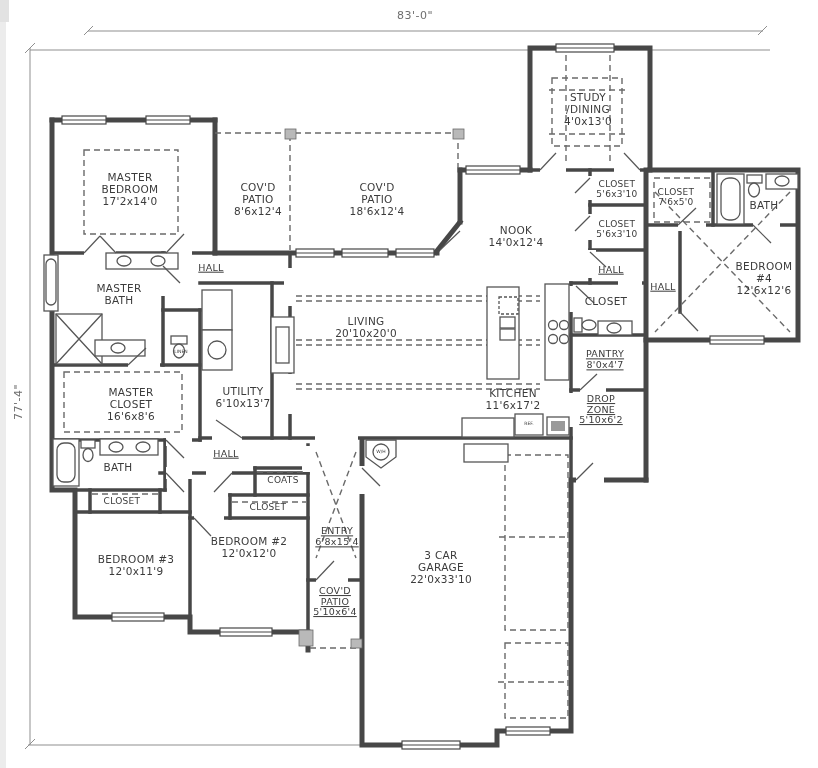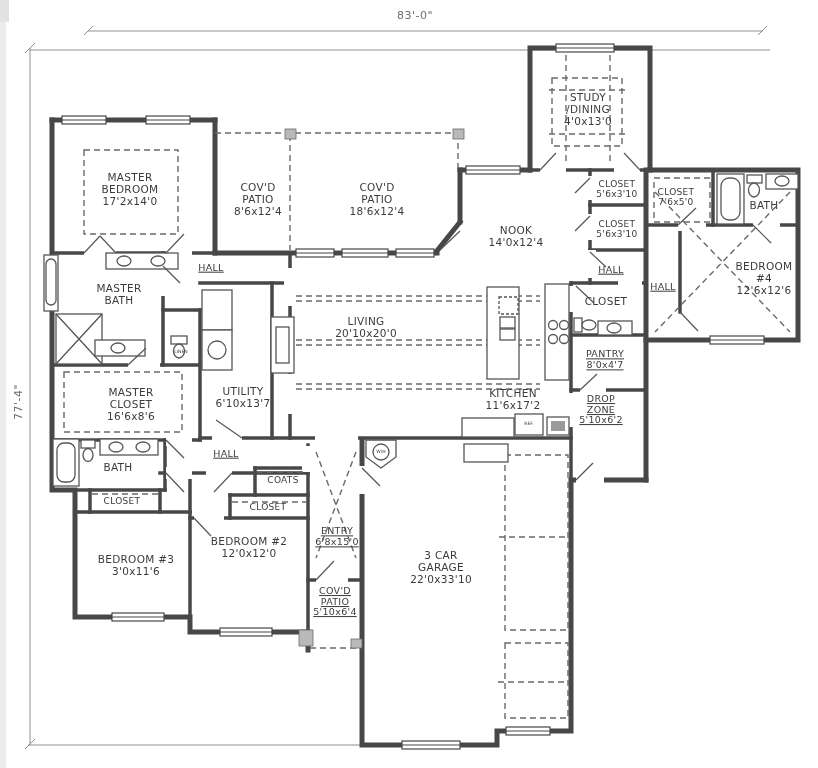--- a/index.html
+++ b/index.html
@@ -309,25 +309,25 @@
 CLOSET
 16'6x8'6</div>
   <div class="lbl" style="left:243px;top:398px">UTILITY
 6'10x13'7</div>
   <div class="lbl md" style="left:226px;top:454px">HALL</div>
   <div class="lbl" style="left:118px;top:468px">BATH</div>
   <div class="lbl sm" style="left:122px;top:501px">CLOSET</div>
   <div class="lbl sm" style="left:283px;top:480px">COATS</div>
   <div class="lbl sm" style="left:268px;top:507px">CLOSET</div>
   <div class="lbl" style="left:136px;top:566px">BEDROOM #3
-3'0x11'6</div>
+12'0x11'9</div>
   <div class="lbl" style="left:249px;top:548px">BEDROOM #2
 12'0x12'0</div>
   <div class="lbl md" style="left:337px;top:537px">ENTRY
-6'8x15'0</div>
+6'8x15'4</div>
   <div class="lbl md" style="left:335px;top:602px">COV'D
 PATIO
 5'10x6'4</div>
   <div class="lbl" style="left:441px;top:568px">3 CAR
 GARAGE
 22'0x33'10</div>
 
   <div class="lbl xs" style="left:181px;top:352px">LINEN</div>
   <div class="lbl xs" style="left:381px;top:452px">W/H</div>
   <div class="lbl xs" style="left:529px;top:424px">REF.</div>

